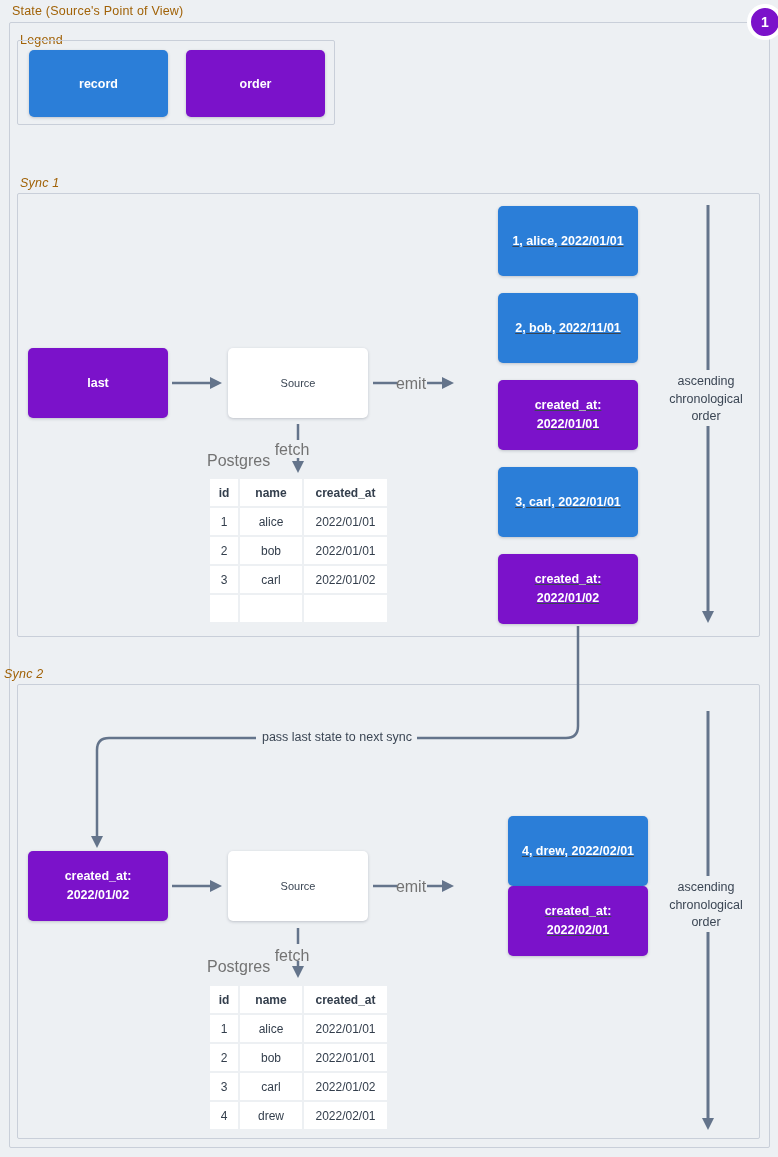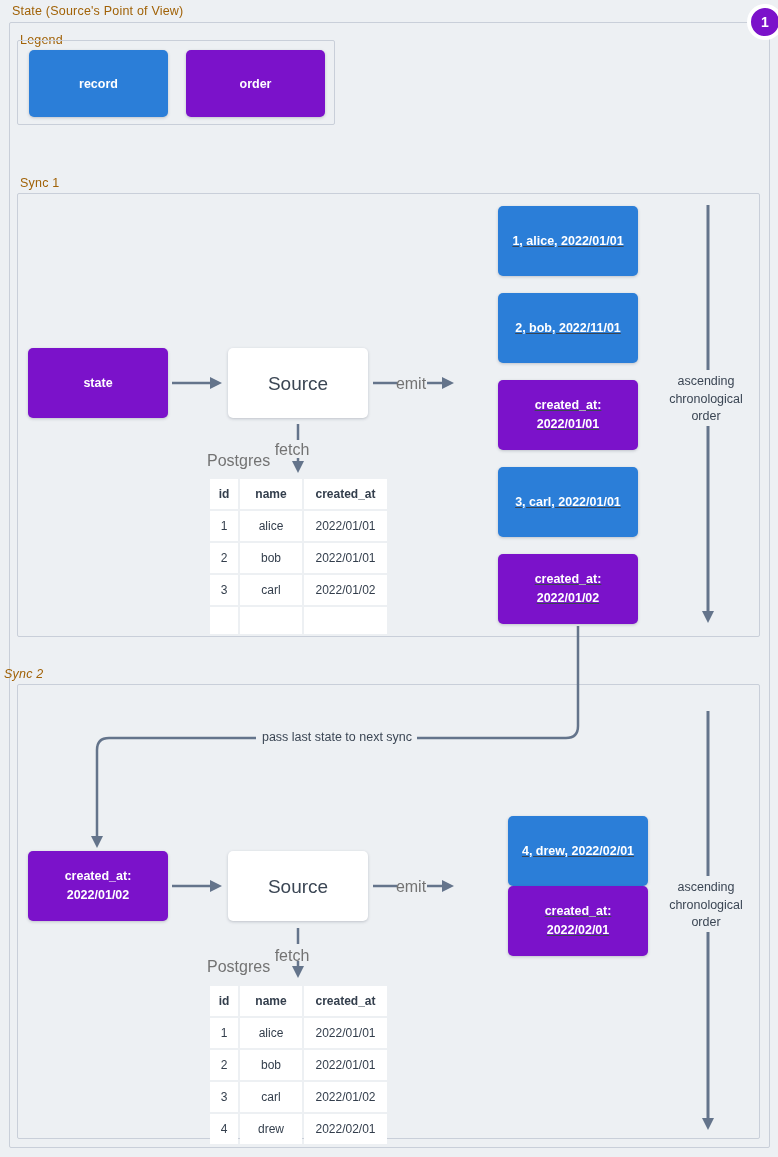--- a/index.html
+++ b/index.html
@@ -6,31 +6,31 @@
   body { background:#ffffff; }
   .page { position:relative; width:778px; height:1157px; background:var(--bg,#edf0f3);
           font-family:"Liberation Sans", sans-serif; color:var(--text,#3b4654); overflow:hidden; }
   .panel { position:absolute; border:1px solid var(--border,#c9cfd9); border-radius:2px; }
   .grouplabel { position:absolute; font-size:12.5px; font-weight:500; color:#a16207; letter-spacing:.2px; }
   .box { position:absolute; width:140px; height:70px; border-radius:5px; display:flex; align-items:center;
          justify-content:center; text-align:center; font-size:12.5px; line-height:19px; white-space:pre-line;
          box-shadow:0 1px 3px rgba(50,60,80,.25); }
   .record { background:var(--record,#2b7ed8); color:#fff; font-weight:bold; }
   .state  { background:var(--state,#7b12ca); color:#fff; font-weight:bold; }
-  .source { background:#ffffff; color:#3b4654; font-weight:500; font-size:19px; }
+  .source { background:#ffffff; color:#3b4654; font-weight:500; font-size:11px; }
   .stream { position:absolute; display:flex; flex-direction:column;text-decoration:underline; }
   .s1gap { gap:17px; } .s2gap { }
   .msg { width:140px; height:70px; border-radius:5px; display:flex; align-items:center; justify-content:center;
          text-align:center; font-size:12.5px; font-weight:bold; line-height:19px; white-space:pre-line;
          color:#fff; box-shadow:0 1px 3px rgba(50,60,80,.25); }
   .note { position:absolute; font-size:12.5px; color:#3b4654; text-align:center; white-space:pre-line; line-height:17.5px; }
   .lbl  { position:absolute; font-size:16px; color:#737373; }
   .ctr  { text-align:center; }
   .pgtable { position:absolute; border-collapse:separate; border-spacing:2px; font-size:12px; color:#333e4c; }
-  .pgtable th, .pgtable td { background:#ffffff; height:27px; text-align:center; padding:8px 4px; font-weight:normal; }
+  .pgtable th, .pgtable td { background:#ffffff; height:27px; text-align:center; padding:0 4px; font-weight:normal; }
   .pgtable th { font-weight:bold; }
   .c-id { width:28px; } .c-name { width:62px; } .c-cr { width:83px; }
   .badge { position:absolute; left:747px; top:4px; width:36px; height:36px; border-radius:50%;
            background:var(--state,#7b12ca); border:4px solid #fff; color:#fff; display:flex; align-items:center;
            justify-content:center; font-size:14px; font-weight:bold; z-index:5; }
   .legend-items { position:absolute; left:11px; top:9px; display:flex; gap:18px; }
   .legendbox { width:139px; height:67px; border-radius:5px; display:flex; align-items:center; justify-content:center;
                font-size:12.5px; font-weight:bold; color:#fff; box-shadow:0 1px 3px rgba(50,60,80,.25); }
   svg.wires { position:absolute; left:0; top:0; z-index:2; pointer-events:none; }
   .overlay { z-index:3; }
@@ -74,24 +74,24 @@
 
   <div class="grouplabel" style="left:20px; top:33px;text-align:center;">Legend</div>
   <div class="panel" style="left:17px; top:40px; width:318px; height:85px;">
     <div class="legend-items">
 
     <div class="legendbox record">record</div>
         <div class="legendbox state">order</div>
       </div>
   </div>
 
-  <div class="grouplabel" style="left:20px; top:176px;">Sync 1</div>
+  <div class="grouplabel" style="left:20px; top:176px;font-style:italic;">Sync 1</div>
   <div class="panel" style="left:17px; top:193px; width:743px; height:444px;"></div>
 
-  <div class="box overlay state" style="left:28px; top:348px;">state</div>
+  <div class="box overlay state" style="left:28px; top:348px;">last</div>
   <div class="box source overlay" style="left:228px; top:348px;">Source</div>
   <div class="lbl ctr overlay" style="left:394px; top:375px; width:34px;">emit</div>
   <div class="lbl ctr overlay" style="left:274px; top:441px; width:36px;">fetch</div>
   <div class="lbl overlay" style="left:207px; top:452px;">Postgres</div>
 
   <table class="pgtable overlay" style="left:208px; top:477px;">
     <thead>
       <tr>
 
       <th>id</th>

